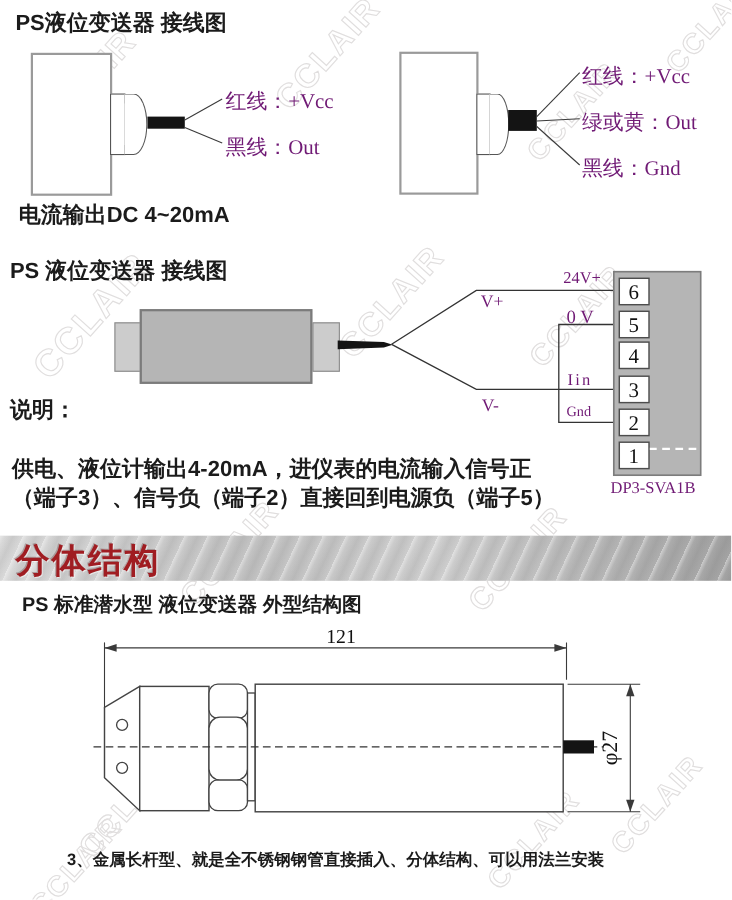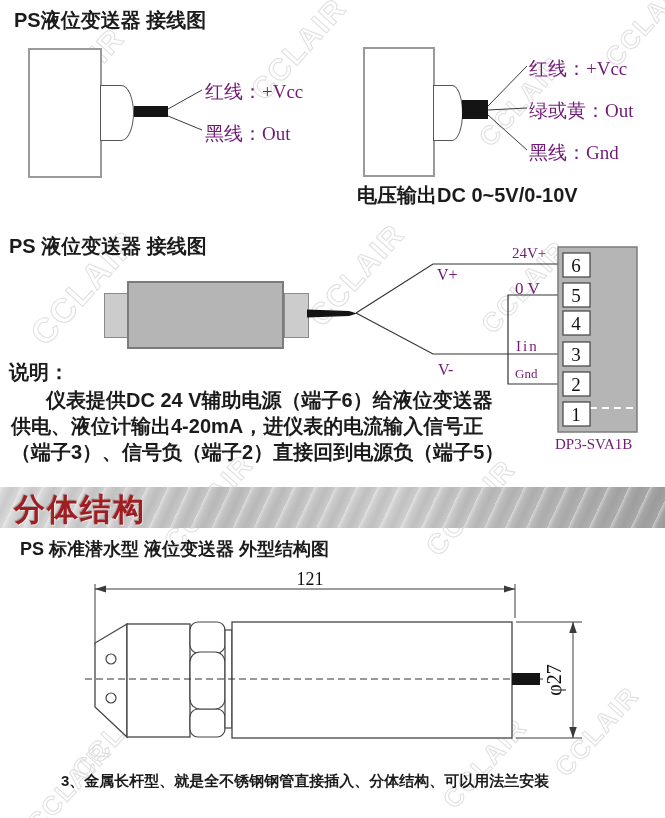--- a/index.html
+++ b/index.html
@@ -53,34 +53,34 @@
   <div class="abs sensor-body" style="left:28px;top:48px;width:70px;height:126px"></div>
   <div class="abs conn-rect" style="left:100px;top:85px;width:12px;height:54px"></div>
   <div class="abs conn-cap" style="left:113px;top:85px;width:20px;height:54px"></div>
   <div class="abs cable" style="left:134px;top:106px;width:34px;height:11px"></div>
   <svg style="left:0;top:40px" width="340" height="170">
     <line x1="168" y1="69" x2="202" y2="50" stroke="#3a3a3a" stroke-width="1"></line>
     <line x1="168" y1="76" x2="202" y2="90" stroke="#3a3a3a" stroke-width="1"></line>
   </svg>
   <div class="abs serif" style="left:205px;top:79px;font-size:19px">红线：+Vcc</div>
   <div class="abs serif" style="left:205px;top:121px;font-size:19px">黑线：Out</div>
+  <div class="abs cnbold" style="left:17px;top:182px;font-size:20px">电流输出DC 4~20mA</div>
 
   <div class="abs sensor-body" style="left:363px;top:47px;width:68px;height:126px"></div>
   <div class="abs conn-rect" style="left:433px;top:85px;width:11px;height:54px"></div>
   <div class="abs conn-cap" style="left:445px;top:85px;width:17px;height:54px"></div>
   <div class="abs cable" style="left:462px;top:100px;width:26px;height:19px"></div>
   <svg style="left:340px;top:40px" width="325" height="170">
     <line x1="148" y1="66" x2="187" y2="26" stroke="#3a3a3a" stroke-width="1"></line>
     <line x1="148" y1="70" x2="187" y2="68" stroke="#3a3a3a" stroke-width="1"></line>
     <line x1="148" y1="75" x2="187" y2="110" stroke="#3a3a3a" stroke-width="1"></line>
   </svg>
   <div class="abs serif" style="left:529px;top:56px;font-size:19px">红线：+Vcc</div>
   <div class="abs serif" style="left:529px;top:140px;font-size:19px">黑线：Gnd</div>
   <div class="abs serif" style="left:529px;top:98px;font-size:19px">绿或黄：Out</div>
-  <div class="abs cnbold" style="left:357px;top:182px;font-size:20px">电压输出DC 0~5V/0-10V</div>
 
   <div class="abs cnbold" style="left:9px;top:233px;font-size:20px">PS 液位变送器 接线图</div>
 
   <div class="abs tx-cap" style="left:104px;top:293px;width:23px;height:43px"></div>
   <div class="abs tx-cap" style="left:284px;top:293px;width:23px;height:43px"></div>
   <div class="abs tx-body" style="left:127px;top:281px;width:153px;height:64px"></div>
 
   <svg style="left:0;top:240px" width="665" height="225">
 
     <polygon points="307,69.5 349,71 357,73.5 349,76 307,77.5" fill="#141414"></polygon>
@@ -106,21 +106,20 @@
 
   <div class="abs serif" style="left:437px;top:266px;font-size:16px">V+</div>
   <div class="abs serif" style="left:438px;top:361px;font-size:16px">V-</div>
   <div class="abs serif" style="left:512px;top:245px;font-size:15px">24V+</div>
   <div class="abs serif" style="left:515px;top:279px;font-size:17px">0 V</div>
   <div class="abs serif" style="left:516px;top:338px;font-size:15px;letter-spacing:2px">Iin</div>
   <div class="abs serif" style="left:515px;top:366px;font-size:13px">Gnd</div>
   <div class="abs serif" style="left:555px;top:436px;font-size:15px">DP3-SVA1B</div>
 
   <div class="abs cnbold" style="left:9px;top:359px;font-size:20px">说明：</div>
-  <div class="abs cnbold" style="left:46px;top:387px;font-size:20px">仪表提供DC 24 V辅助电源（端子6）给液位变送器</div>
   <div class="abs cnbold" style="left:11px;top:413px;font-size:20px">供电、液位计输出4-20mA，进仪表的电流输入信号正</div>
   <div class="abs cnbold" style="left:11px;top:439px;font-size:20px">（端子3）、信号负（端子2）直接回到电源负（端子5）</div>
 
   <div class="banner">
     <div class="banner-title">分体结构</div>
   </div>
 
   <div class="abs cnbold" style="left:20px;top:537px;font-size:18px">PS 标准潜水型 液位变送器 外型结构图</div>
 
   <svg style="left:0;top:558px" width="665" height="200">

